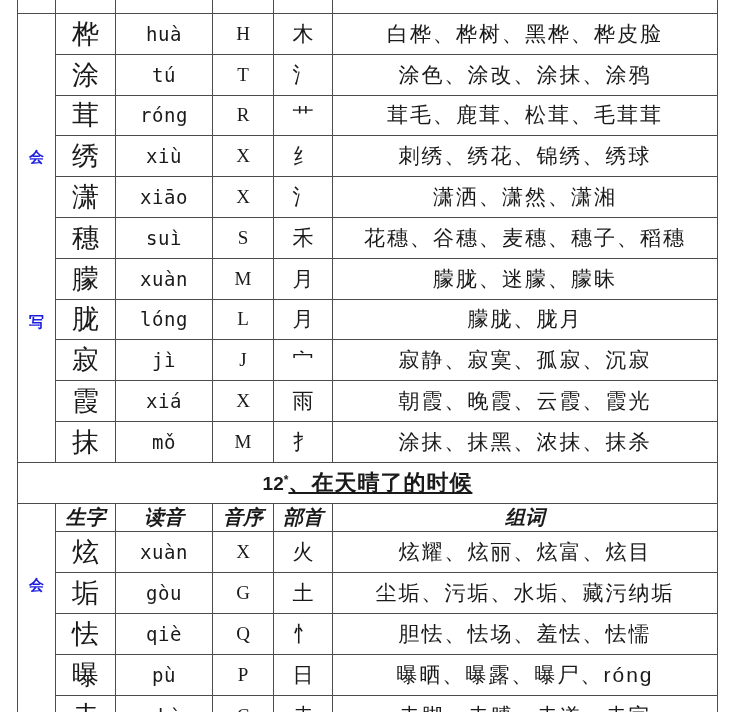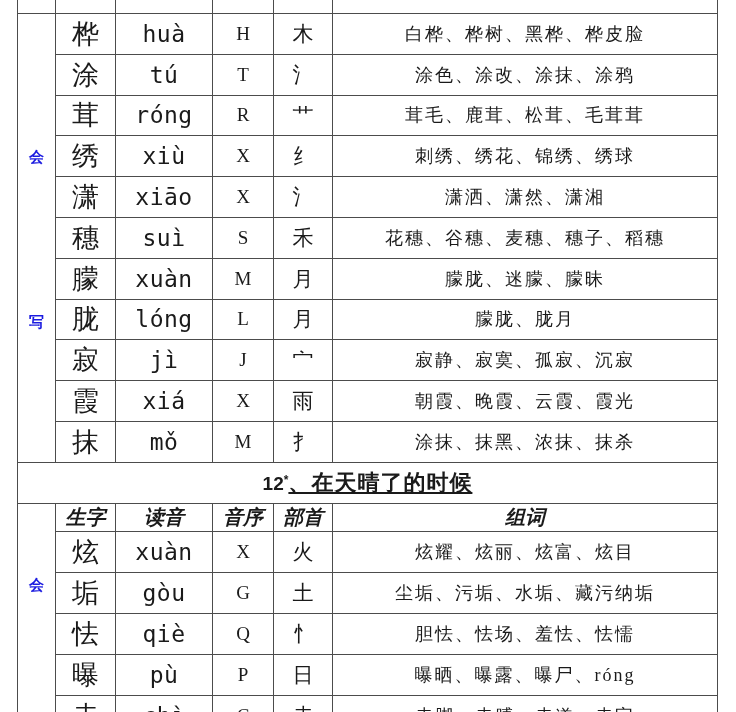--- a/index.html
+++ b/index.html
@@ -50,38 +50,38 @@
   }
   .g-hui-upper { top: 136px; }
   .g-xie-upper { top: 301px; }
   .g-hui-lower { top: 74px; }
 
   td.char-cell {
     font-size: 27px;
     font-family: "Liberation Serif", serif;
   }
   td.pinyin-cell {
-    font-size: 23px;
+    font-size: 19px;
     font-family: "DejaVu Sans Mono", monospace;
     letter-spacing: 0.5px;
   }
   td.letter-cell {
     font-size: 19px;
     font-family: "Liberation Serif", serif;
   }
   td.radical-cell {
     font-size: 21px;
     font-family: "Liberation Serif", serif;
   }
   td.words-cell {
     text-align: left;
     padding-left: 8px;
-    font-size: 18px;
+    font-size: 21px;
     letter-spacing: 2px;
-    font-family: Liberation Serif, serif;
+    font-family: Liberation Sans, sans-serif;
   }
   td.colhead {
     color: #1b1be0;
     font-weight: bold;
     font-size: 20px;
     font-family: "Liberation Sans", sans-serif;
     font-style: italic;
   }
   td.section-cell {
     text-align: left;

